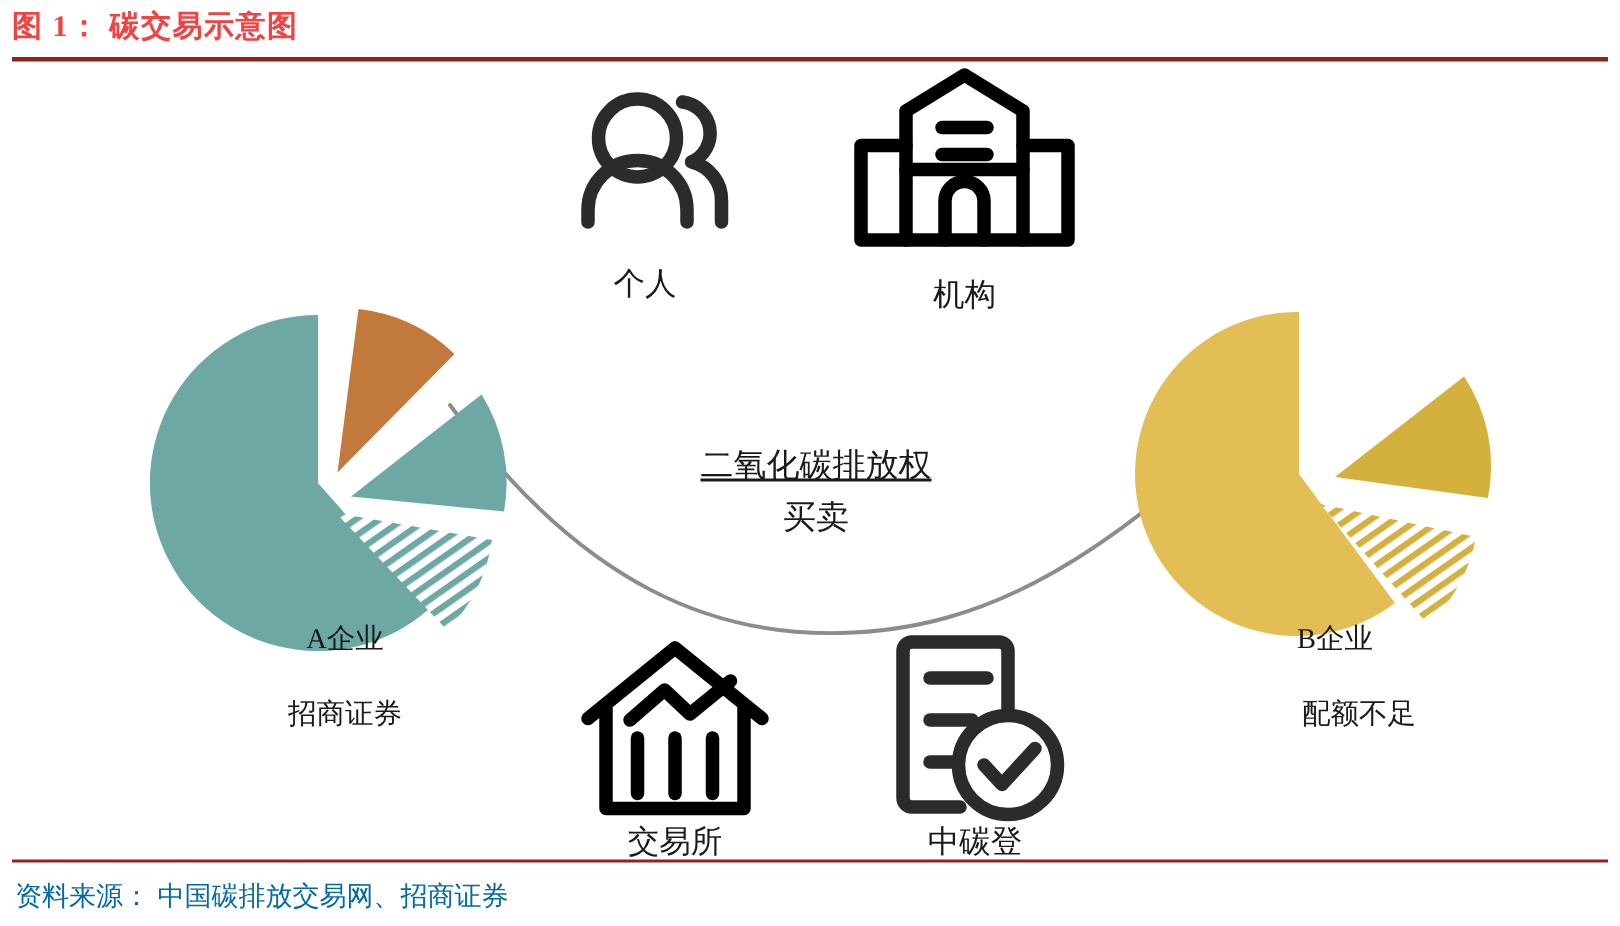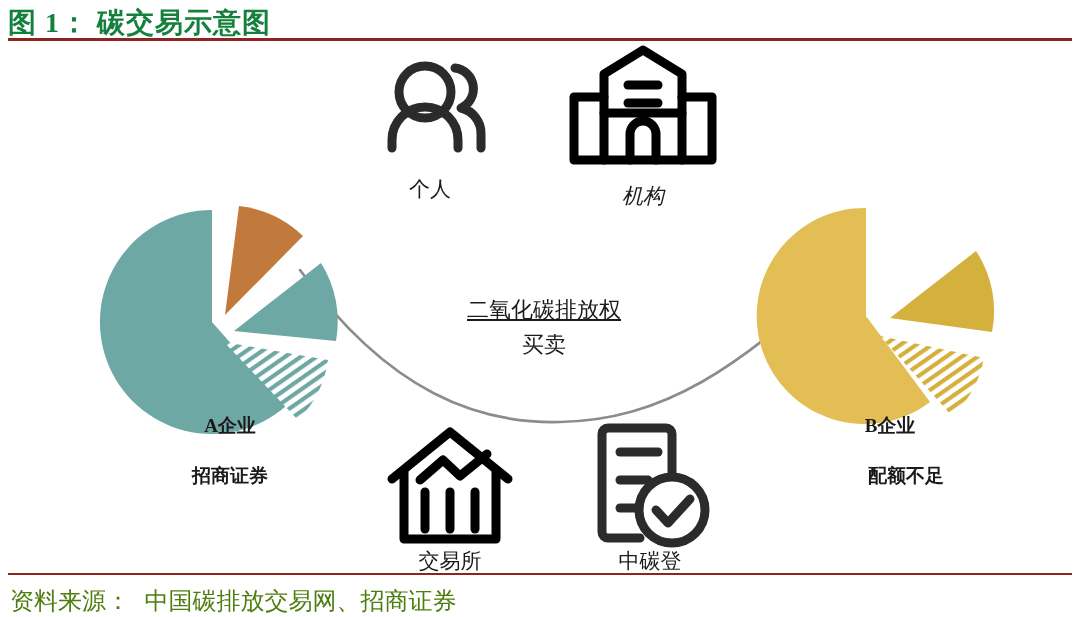--- a/index.html
+++ b/index.html
@@ -22,23 +22,23 @@
     background: #ffffff;
     box-sizing: border-box;
   }
 
   
   .figure-title {
     position: absolute;
     left: 8px;
     top: 4px;
     font-family: "Liberation Serif", "DejaVu Serif", serif;
-    font-size: 28px;
+    font-size: 20px;
     font-weight: bold;
-    color: #15803d;
+    color: #ef4444;
     letter-spacing: 1px;
     white-space: nowrap;
   }
   .title-rule {
     position: absolute;
     left: 8px;
     top: 38px;
     width: 1064px;
     height: 3px;
     background: #8E2420;
@@ -50,23 +50,23 @@
     left: 8px;
     top: 573px;
     width: 1064px;
     height: 2px;
     background: #8E2420;
   }
   .figure-source {
     position: absolute;
     left: 10px;
     top: 585px;
-    font-family: Liberation Mono, monospace;
-    font-size: 24px;
-    color: #4d7c0f;
+    font-family: Liberation Sans, sans-serif;
+    font-size: 18px;
+    color: #0369a1;
     white-space: nowrap;
   }
 
   
   #diagram-canvas {
     position: absolute;
     left: 0;
     top: 42px;
     width: 1080px;
     height: 530px;
@@ -85,21 +85,20 @@
     font-family: "Liberation Serif", "DejaVu Serif", serif;
     color: #1a1a1a;
     white-space: nowrap;
     text-align: center;
   }
   .lbl-node {
     font-size: 21px;
   }
   .lbl-company {
     font-size: 19px;
-    font-weight: bold;
   }
   .lbl-flow {
     font-size: 22px;
   }
 
   .center-x {
     transform: translateX(-50%);
   }
 </style>
 </head>
@@ -191,21 +190,21 @@
         <path d="M 620,410 L 658,410"></path>
         <path d="M 620,438 L 648,438"></path>
         <path d="M 620,466 L 638,466"></path>
         <circle cx="672" cy="468" r="33"></circle>
         <path d="M 656,468 L 668,481 L 690,457"></path>
       </g>
     </svg>
 
     <div class="lbl lbl-node center-x" style="left:430px; top:133px;">个人</div>
 
-    <div class="lbl lbl-node center-x" style="left:643px; top:140px;font-style:italic;">机构</div>
+    <div class="lbl lbl-node center-x" style="left:643px; top:140px;">机构</div>
 
     <div class="lbl lbl-node center-x" style="left:450px; top:505px;text-align:right;">交易所</div>
 
     <div class="lbl lbl-node center-x" style="left:650px; top:505px;">中碳登</div>
 
     <div class="lbl lbl-flow center-x" style="left:544px; top:253px;text-decoration:underline;">二氧化碳排放权</div>
     <div class="lbl lbl-flow center-x" style="left:544px; top:288px;">买卖</div>
 
     <div class="lbl lbl-company center-x" style="left:230px; top:371px;">A企业</div>
     <div class="lbl lbl-company center-x" style="left:230px; top:421px;">招商证券</div>

